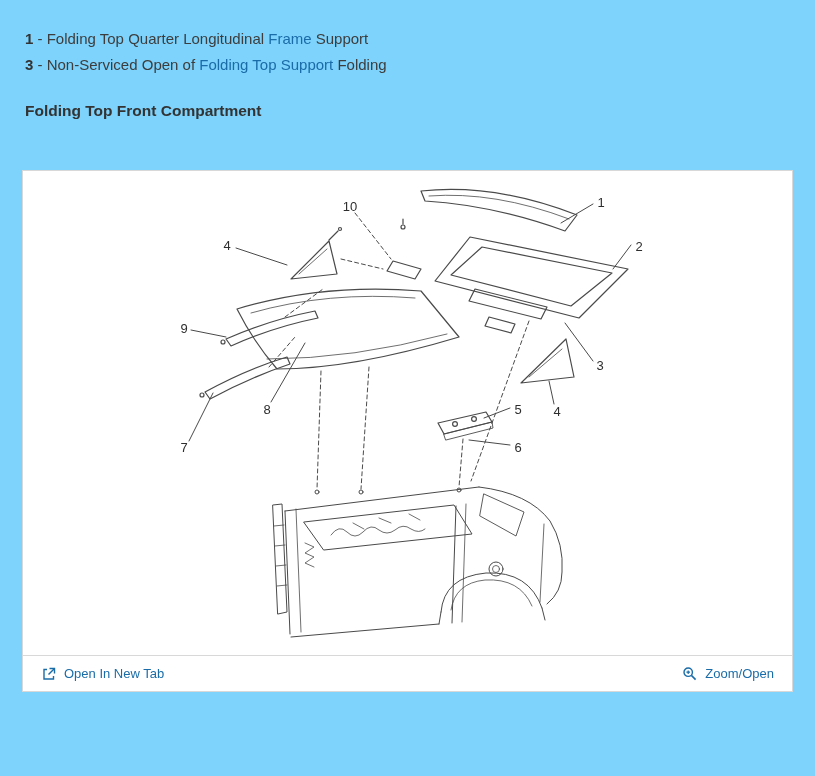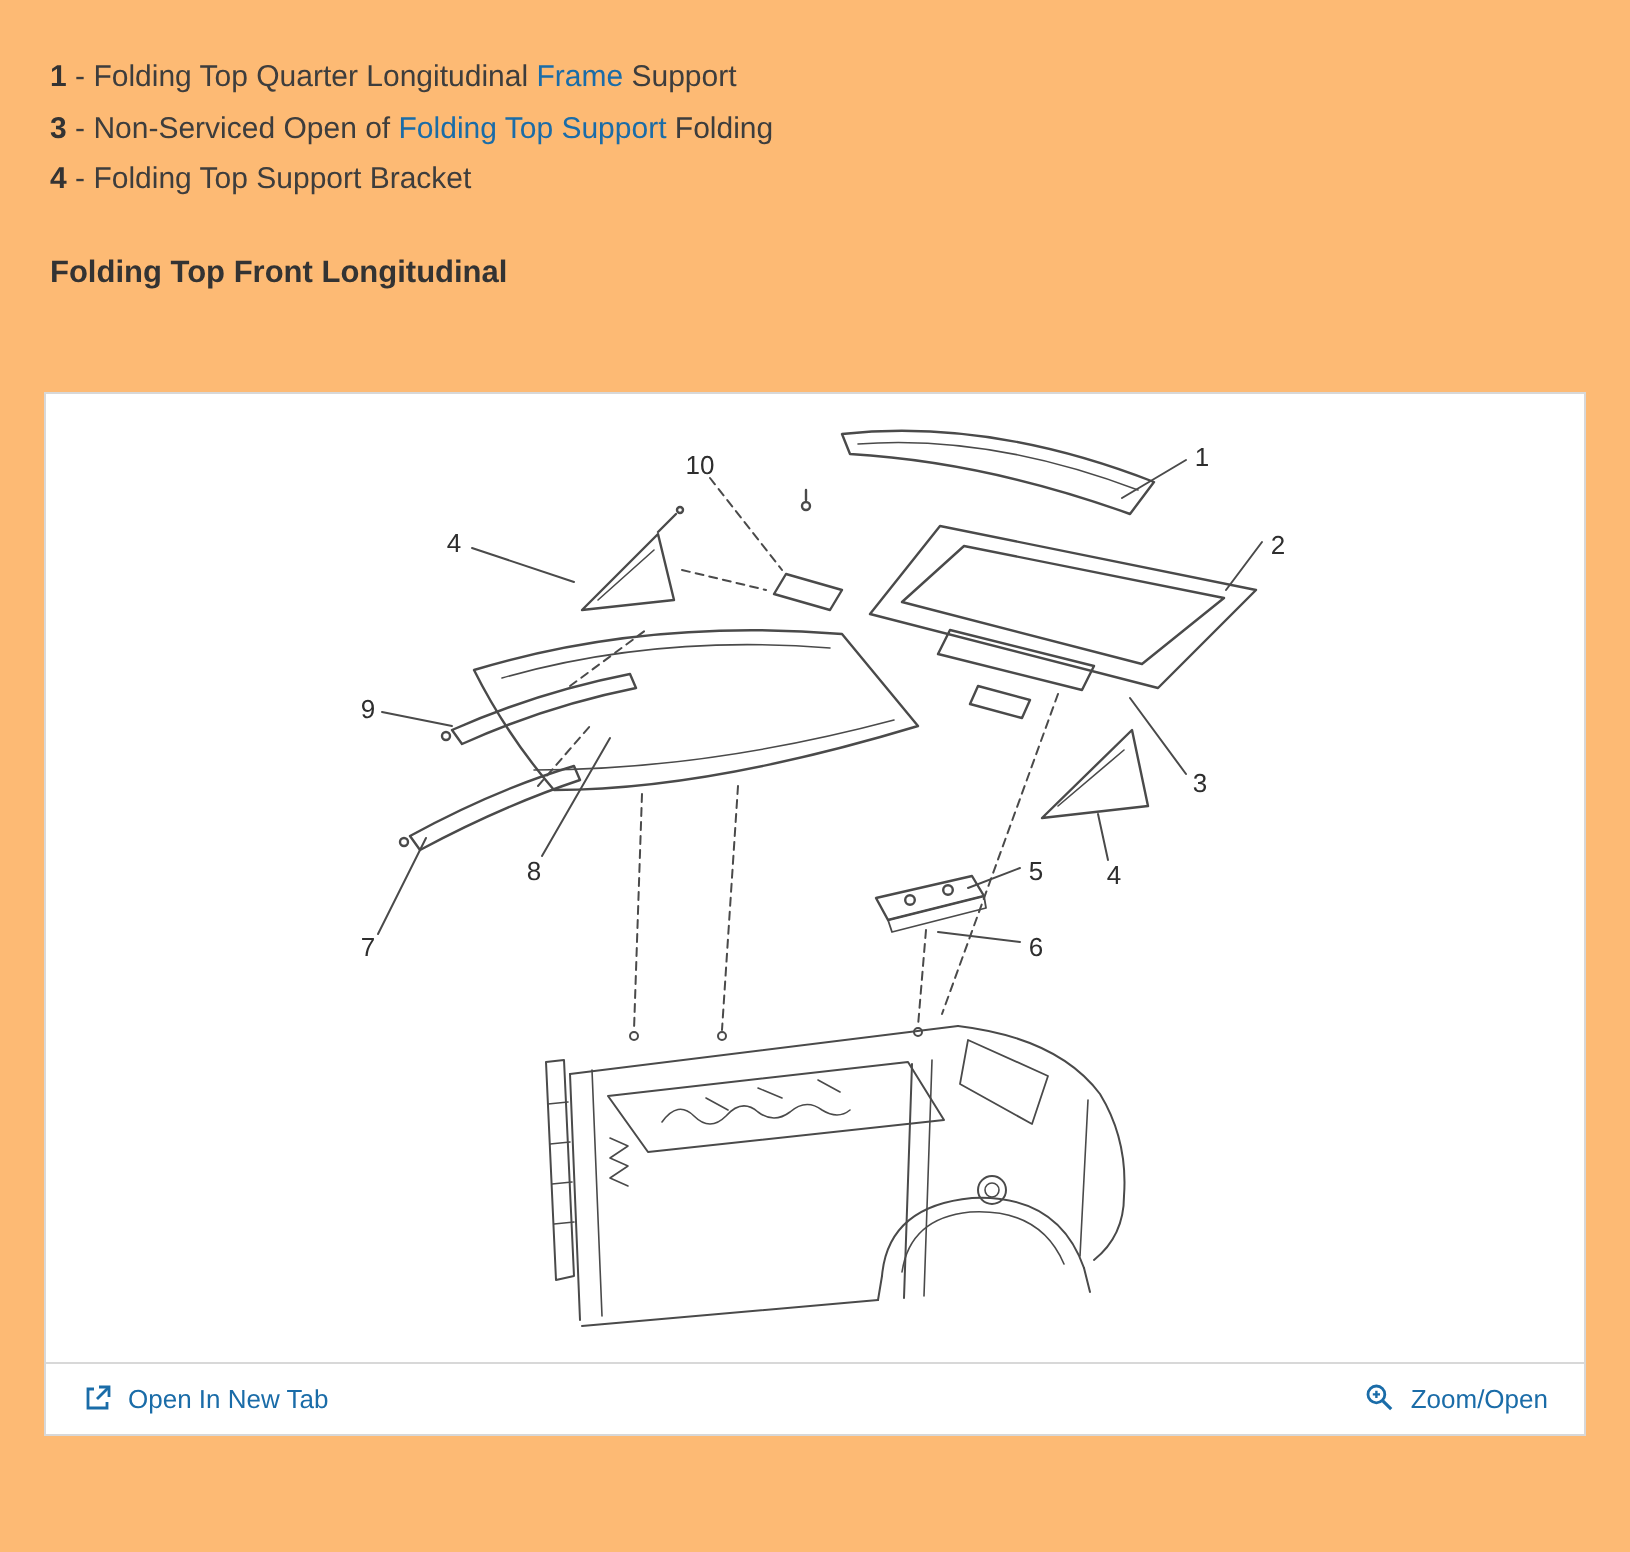--- a/index.html
+++ b/index.html
@@ -1,17 +1,17 @@
 <!DOCTYPE html>
 <html style="--link: #1a6ca8; --text: #3d3d3d; --line: #4a4a4a; --border: #d8d8d8;"><head>
 <meta charset="utf-8">
 <style>
   html,body{margin:0;padding:0;background:#fff;}
   body{font-family:"Liberation Sans",sans-serif;color:var(--text,#3d3d3d);}
-  .page{width:815px;height:776px;overflow:hidden;background:#fdba74;}
+  .page{width:815px;height:776px;overflow:hidden;background:#7dd3fc;}
 
   .parts-list{padding:26px 0 0 25px;font-size:15px;line-height:25.5px;}
   .part-line{white-space:pre-wrap;}
   .part-num{font-weight:bold;color:#333;}
   a.inline-link{color:var(--link,#1a6ca8);text-decoration:none;cursor:pointer;}
 
   .heading{margin:25px 0 0 25px;font-size:15.5px;font-weight:bold;color:#333;}
 
   .figure-box{margin:50px 0 0 22px;width:769px;border:1px solid var(--border,#d8d8d8);background:#fff;text-align:right;}
   svg.diagram{display:block;color:var(--line,#4a4a4a);}
@@ -22,24 +22,23 @@
   .footer-link svg{display:block;}
 </style>
 </head>
 <body>
 
 <div class="page">
 
   <div class="parts-list">
     <div class="part-line"><span class="part-num">1</span><span> - </span><span>Folding Top Quarter Longitudinal </span><a class="inline-link">Frame</a><span> Support</span></div>
     <div class="part-line"><span class="part-num">3</span><span> - </span><span>Non-Serviced Open of </span><a class="inline-link">Folding Top Support</a><span> Folding</span></div>
-    <div class="part-line"><span class="part-num">4</span><span> - </span><span>Folding Top Support Bracket</span><a class="inline-link"></a><span></span></div>
   </div>
 
-  <div class="heading">Folding Top Front Longitudinal</div>
+  <div class="heading">Folding Top Front Compartment</div>
 
   <div class="figure-box">
 
     <svg class="diagram" width="769" height="484" viewBox="0 0 769 484" xmlns="http://www.w3.org/2000/svg">
       <g fill="none" stroke="currentColor" stroke-width="1.2" stroke-linecap="round" stroke-linejoin="round">
 
         <g>
           <path d="M398,20 Q472,12 554,44 L542,60 Q470,34 402,30 Z"></path>
           <path d="M406,25 Q472,20 546,48" stroke-width="0.8"></path>
         </g>

